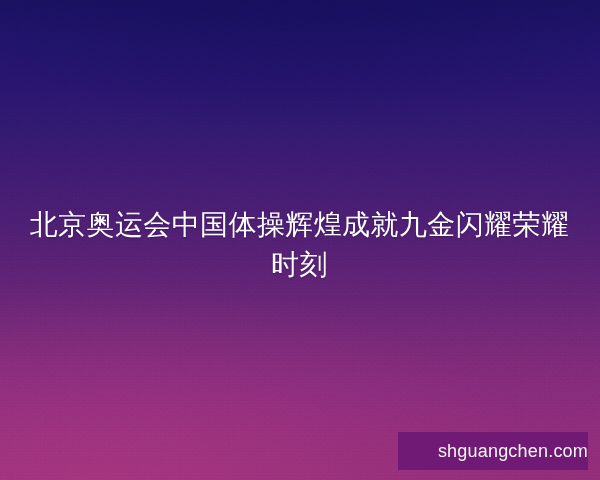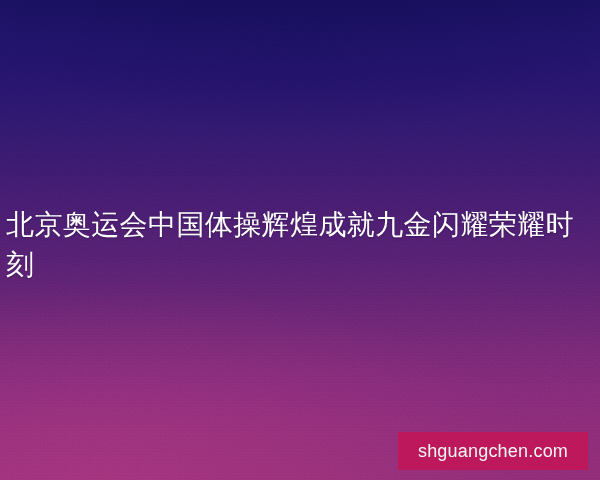--- a/index.html
+++ b/index.html
@@ -69,21 +69,22 @@
     background-size: 4px 4px, 9px 9px;
     pointer-events: none;
   }
 
   
   #title-block {
     position: absolute;
     left: 0;
     right: 1px;
     top: 205px;
-    padding: 0 6px;
+    text-align: center;
+    padding: 0 20px;
     box-sizing: border-box;
   }
   #title-text {
     margin: 0;
     color: #ffffff;
     font-family: "DejaVu Sans", "Liberation Sans", sans-serif;
     font-size: 28px;
     font-weight: 400;
     line-height: 40px;
     letter-spacing: 0.4px;
@@ -92,24 +93,24 @@
     text-shadow: 0 1px 2px rgba(0,0,0,0.25);
   }
 
   
   #watermark-badge {
     position: absolute;
     left: 398px;
     top: 432px;
     width: 190px;
     height: 38px;
-    background: #be185d;
+    background: #701a75;
     display: flex;
     align-items: center;
-    justify-content: center;
+    justify-content: flex-end;
     box-sizing: border-box;
   }
   #watermark-text {
     color: #f2f7f2;
     font-family: "Liberation Sans", "DejaVu Sans", sans-serif;
     font-size: 18px;
     font-weight: 400;
     letter-spacing: 0.2px;
     line-height: 1;
   }

